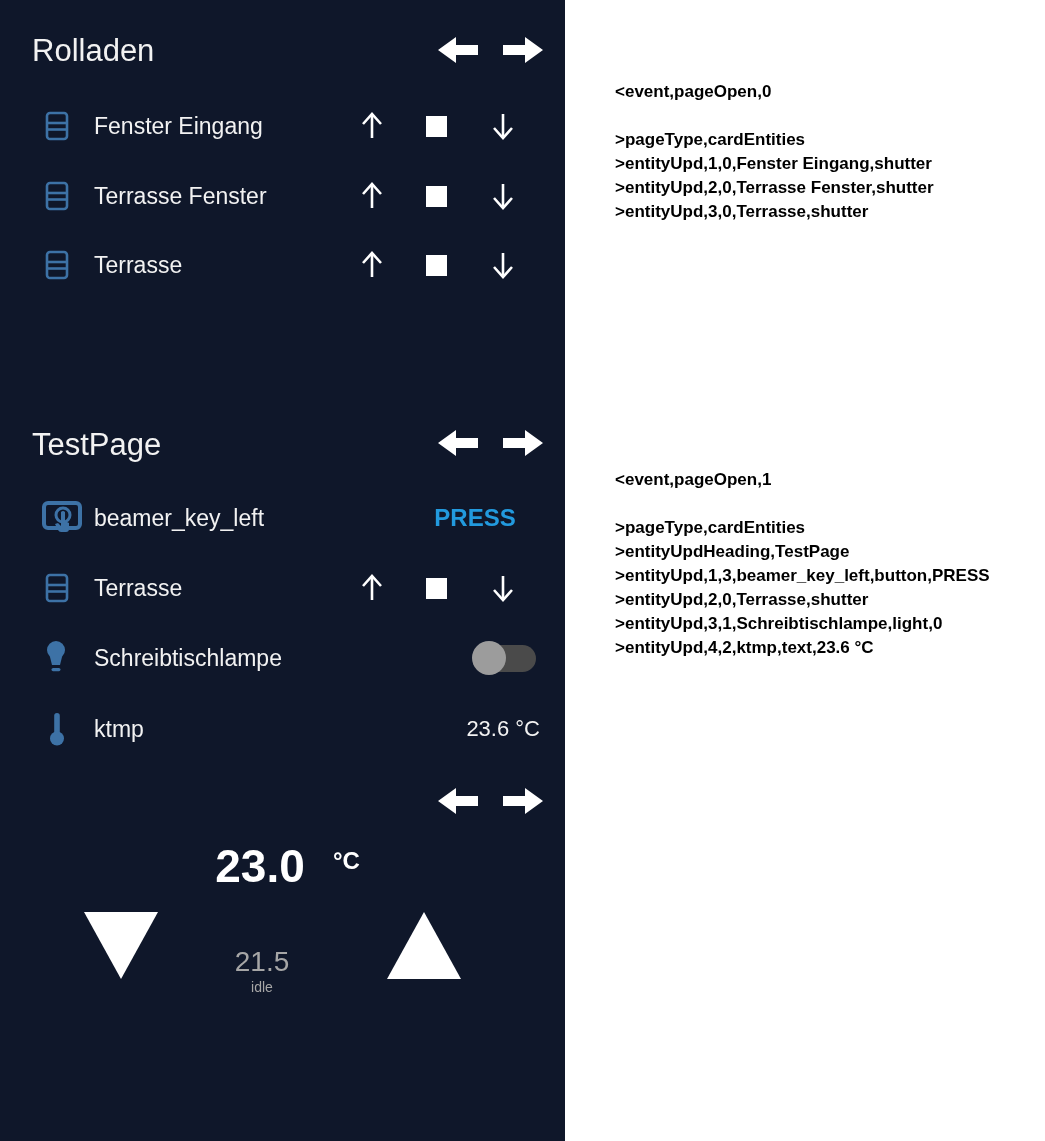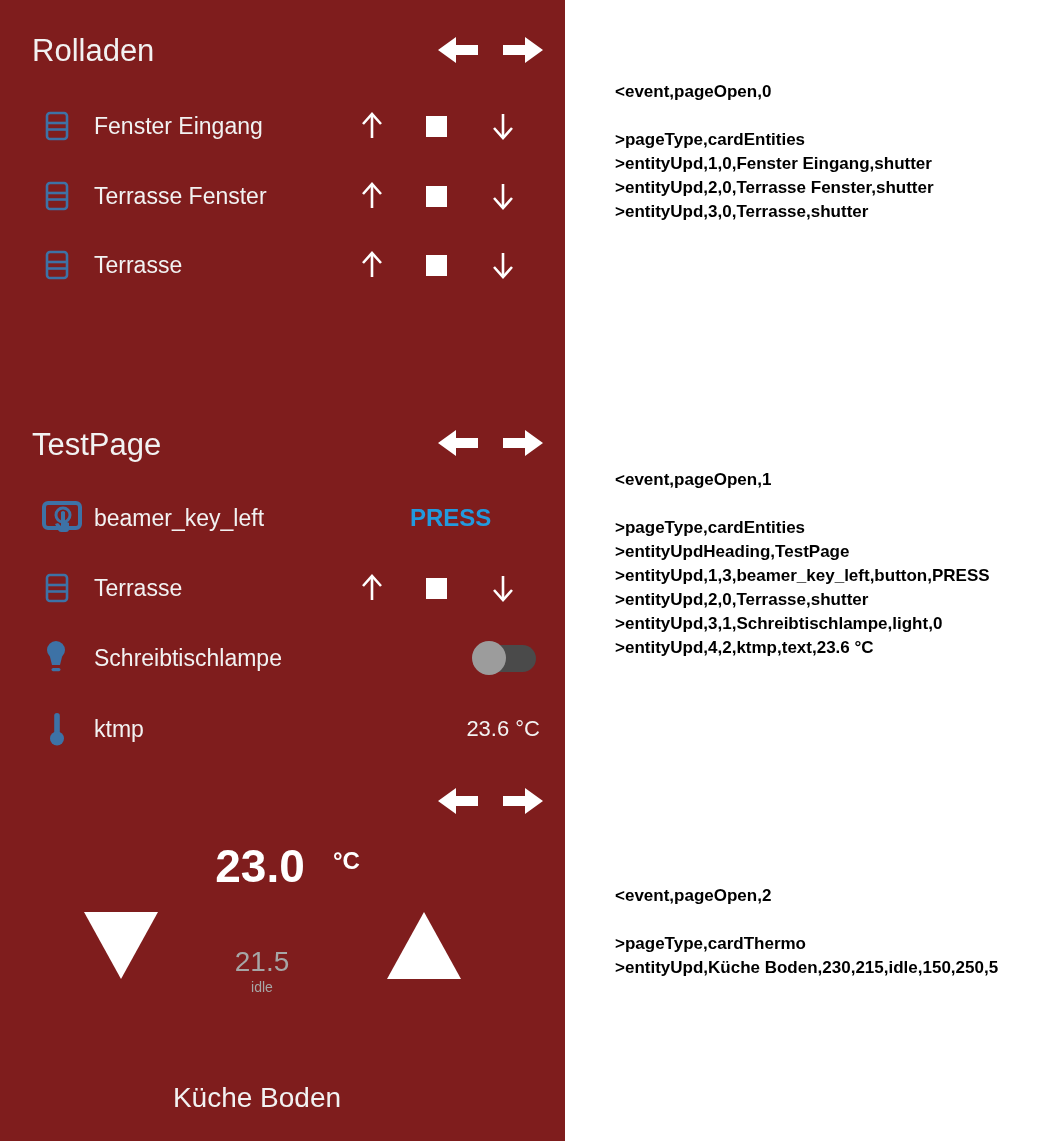--- a/index.html
+++ b/index.html
@@ -1,33 +1,33 @@
 <!DOCTYPE html>
 <html><head>
 <meta charset="utf-8">
 <style>
   html,body{margin:0;padding:0;background:#fff;}
   .stage{position:relative;width:1045px;height:1141px;background:#ffffff;
          font-family:"Liberation Sans",sans-serif;overflow:hidden;}
-  .panel{position:absolute;left:0;top:0;width:565px;height:1141px;background:#7f1d1d;}
+  .panel{position:absolute;left:0;top:0;width:565px;height:1141px;background:#0f172a;}
 
   .heading{position:absolute;left:32px;color:#f2f2f2;font-size:31px;line-height:36px;}
   .nav-arrow{position:absolute;width:40px;height:30px;cursor:pointer;}
 
   .row{position:absolute;left:0;width:565px;height:44px;}
   .row .icon{position:absolute;}
   .row .label{position:absolute;left:94px;top:0;height:44px;line-height:44px;
               color:#f2f2f2;font-size:23px;white-space:nowrap;}
   .ctl{position:absolute;top:7px;width:26px;height:30px;cursor:pointer;}
   .ctl-up{left:359px;}
   .ctl-stop{left:426px;top:12px;width:21px;height:21px;background:#ffffff;}
   .ctl-down{left:490px;}
 
   .press{position:absolute;left:410px;width:130px;top:0;height:44px;line-height:44px;
-         text-align:left;font-size:24px;font-weight:bold;color:#229ade;cursor:pointer;}
+         text-align:center;font-size:24px;font-weight:bold;color:#229ade;cursor:pointer;}
   .rowvalue{position:absolute;left:390px;width:150px;top:0;height:44px;line-height:44px;
          text-align:right;font-size:22px;color:#f2f2f2;}
   .toggle{position:absolute;left:480px;top:9px;width:56px;height:27px;border-radius:14px;
           background:#4a4a4a;cursor:pointer;}
   .knob{position:absolute;left:-8px;top:-4px;width:34px;height:34px;border-radius:50%;
         background:#9c9c9c;}
 
   .temp-big{position:absolute;left:145px;top:843px;width:230px;text-align:center;
             color:#ffffff;font-size:46px;font-weight:bold;line-height:1;}
   .temp-unit{position:absolute;left:333px;top:847px;color:#ffffff;font-size:24px;font-weight:bold;}
@@ -246,21 +246,20 @@
     </div>
 
     <div class="temp-big">23.0</div>
     <div class="temp-unit">°C</div>
 
     <div class="tri tri-down"></div>
     <div class="tri tri-up"></div>
 
     <div class="setpoint">21.5</div>
     <div class="hvacstate">idle</div>
-    <div class="thermo-title">Küche Boden</div>
   </div>
 
   <div class="proto" style="top:80px">
     <div class="pline">&lt;event,pageOpen,0</div>
     <div class="pline"></div>
     <div class="pline">&gt;pageType,cardEntities</div>
     <div class="pline">&gt;entityUpd,1,0,Fenster Eingang,shutter</div>
     <div class="pline">&gt;entityUpd,2,0,Terrasse Fenster,shutter</div>
     <div class="pline">&gt;entityUpd,3,0,Terrasse,shutter</div>
   </div>
@@ -269,19 +268,13 @@
     <div class="pline">&lt;event,pageOpen,1</div>
     <div class="pline"></div>
     <div class="pline">&gt;pageType,cardEntities</div>
     <div class="pline">&gt;entityUpdHeading,TestPage</div>
     <div class="pline">&gt;entityUpd,1,3,beamer_key_left,button,PRESS</div>
     <div class="pline">&gt;entityUpd,2,0,Terrasse,shutter</div>
     <div class="pline">&gt;entityUpd,3,1,Schreibtischlampe,light,0</div>
     <div class="pline">&gt;entityUpd,4,2,ktmp,text,23.6 °C</div>
   </div>
 
-  <div class="proto" style="top:884px">
-    <div class="pline">&lt;event,pageOpen,2</div>
-    <div class="pline"></div>
-    <div class="pline">&gt;pageType,cardThermo</div>
-    <div class="pline">&gt;entityUpd,Küche Boden,230,215,idle,150,250,5</div>
-  </div>
 </div>
 
 </body></html>

